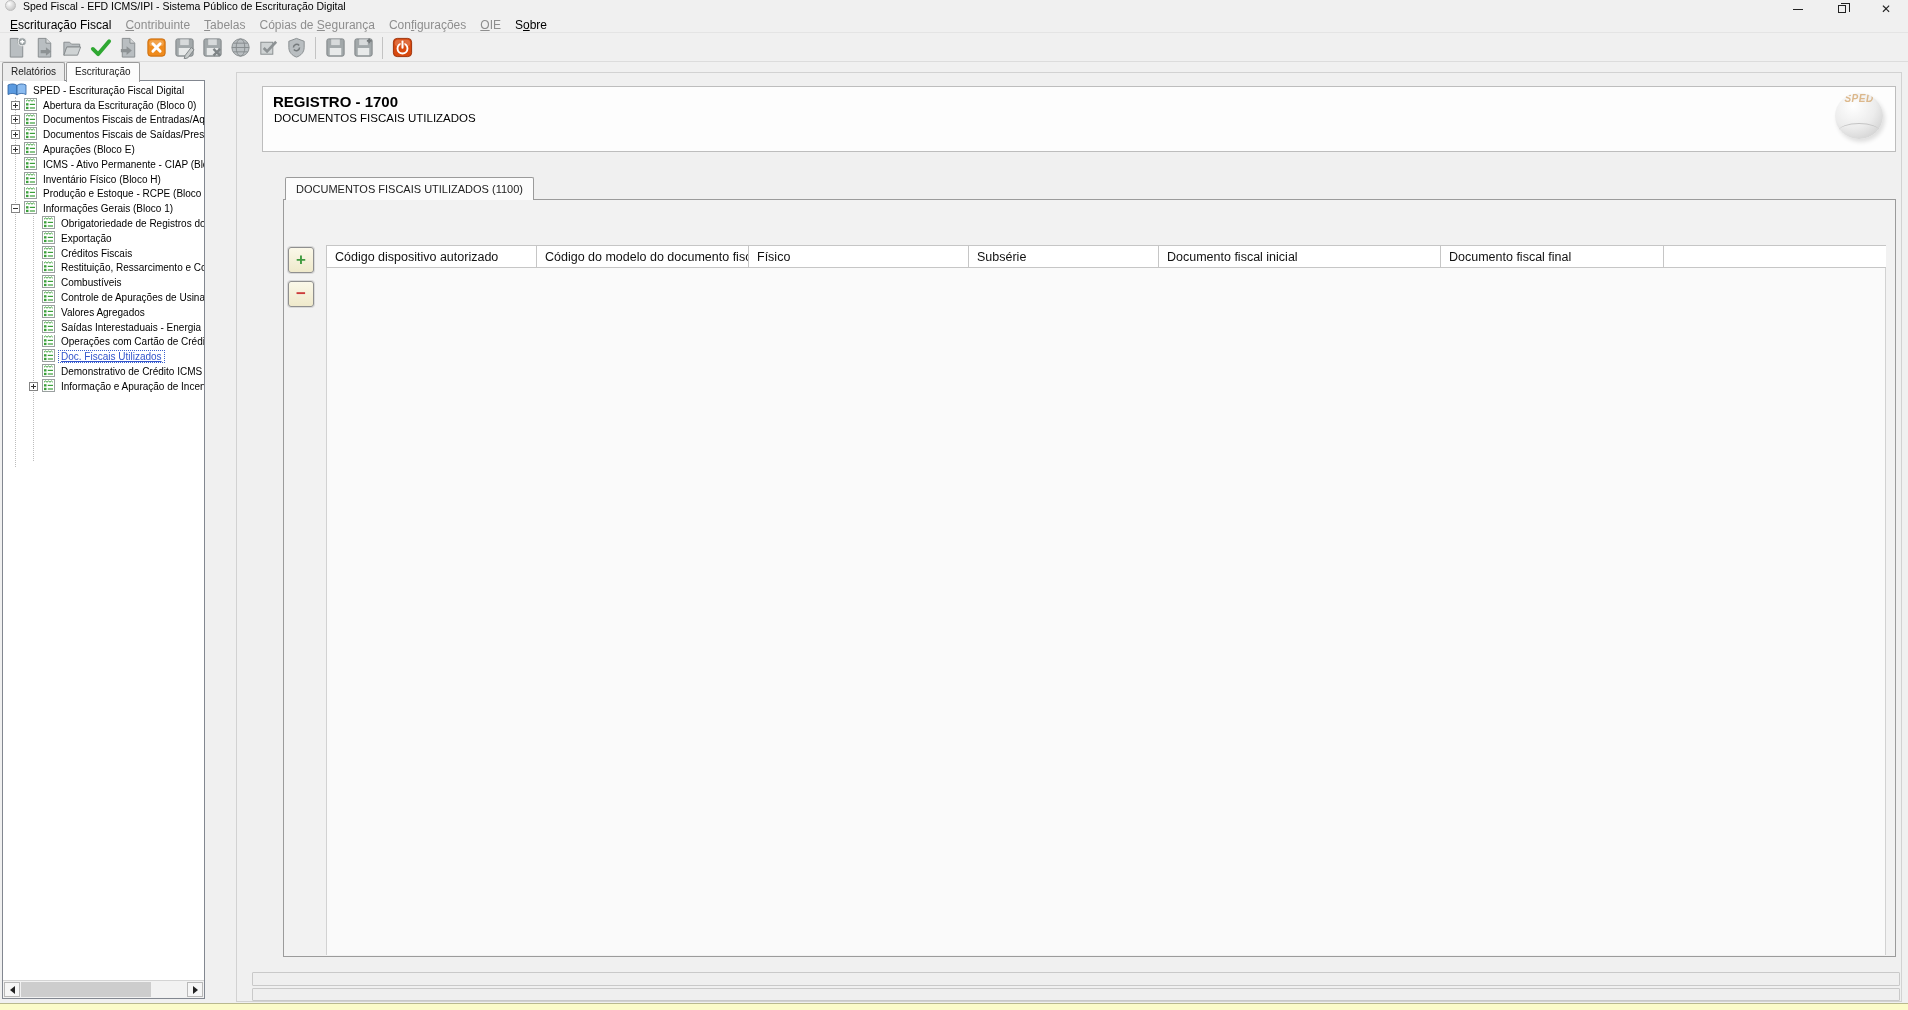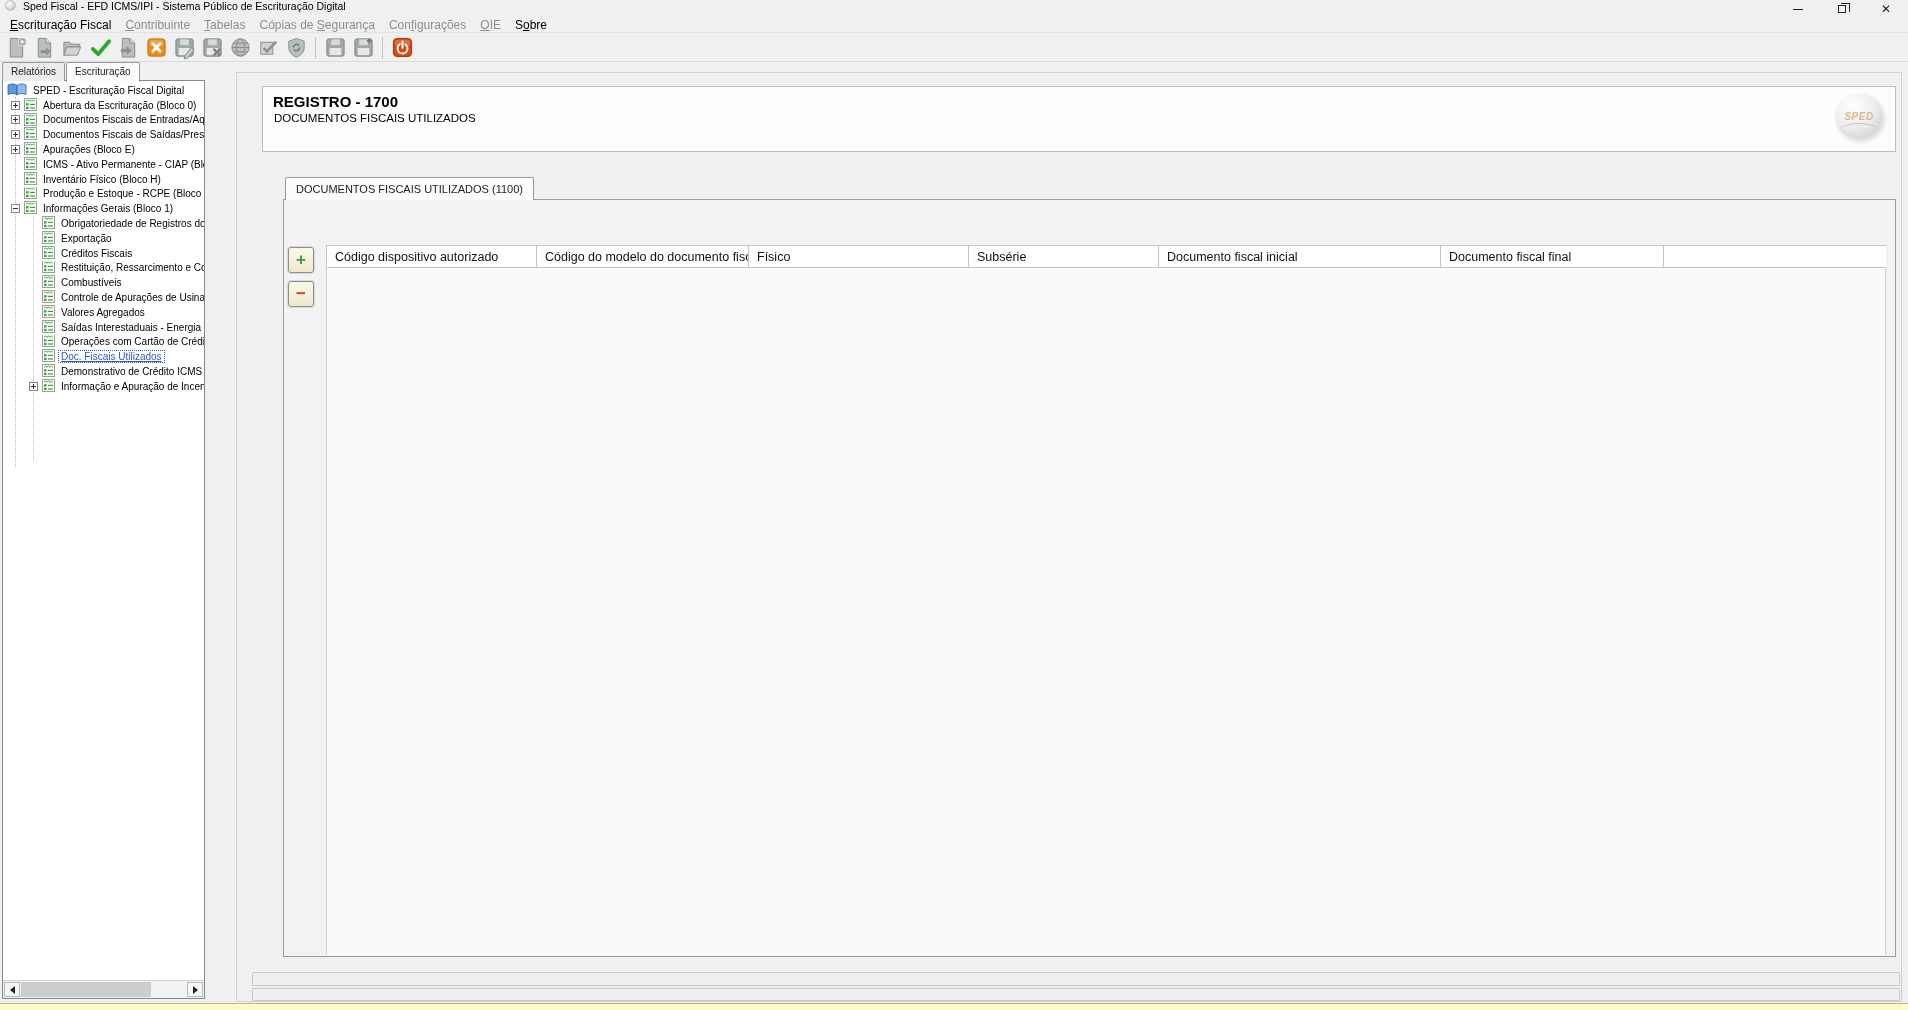--- a/index.html
+++ b/index.html
@@ -56,21 +56,21 @@
   .splitter-arrows { position:absolute; left:240px; top:90px; width:14px; display:flex; flex-direction:column; align-items:center; gap:3px; }
   .sp-l { width:0; height:0; border-style:solid; border-width:5px 7px 5px 0; border-color:transparent #3c3c3c transparent transparent; }
   .sp-r { width:0; height:0; border-style:solid; border-width:5px 0 5px 7px; border-color:transparent transparent transparent #3c3c3c; }
   
   .outerbox { position:absolute; left:236px; top:72px; width:1666px; height:930px; border:1px solid #d2d2d2; background:#f0f0f0; }
   .header-box { position:absolute; left:262px; top:86px; width:1634px; height:66px; background:#fdfdfd; border:1px solid #bdbdbd; }
   .reg-code { position:absolute; left:10px; top:6px; font-size:15px; font-weight:bold; color:#000; }
   .reg-name { position:absolute; left:11px; top:25px; font-size:11.5px; color:#000; }
   .sped-sphere { position:absolute; right:12px; top:6px; width:48px; height:46px; border-radius:50%;
     background:radial-gradient(circle at 38% 28%, #ffffff, #ececec 50%, #cccccc 90%);
-    box-shadow:2px 3px 4px rgba(0,0,0,0.12); display:flex; align-items:center; justify-content:center; overflow:hidden; }
+    box-shadow:2px 3px 4px rgba(0,0,0,0.12); display:flex; justify-content:center; overflow:hidden; }
   .sped-sphere::before { content:""; position:absolute; left:4px; right:4px; top:30px; height:14px; border-top:1px solid #c4c4c4; border-radius:50%; }
   .sped-sphere .sped-txt { font-size:10px; font-weight:bold; font-style:italic; color:#d3a368; opacity:.75; letter-spacing:.5px; }
   .main-tab { position:absolute; left:285px; top:177px; height:23px; background:#fcfcfc; border:1px solid #9b9b9b; border-bottom:none; display:flex; align-items:center; padding:0 10px; font-size:11px; color:#222; z-index:2; border-radius:2px 2px 0 0; }
   .content-panel { position:absolute; left:283px; top:199px; width:1613px; height:758px; border:1px solid #9b9b9b; background:#f2f2f2; }
   .search-bar { position:absolute; left:5px; top:5px; right:10px; height:28px; background:#fbfbc9; display:flex; align-items:center; }
   .search-label { color:#3366cc; font-weight:bold; font-size:12px; margin-left:14px; }
   .search-icon { margin-left:8px; flex:none; }
   .collapse-btn { position:absolute; right:9px; top:5px; width:18px; height:18px; border:1px solid #bcbc92; border-radius:50%; background:transparent; display:flex; align-items:center; justify-content:center; }
   .gutter-btn { position:absolute; left:4px; width:26px; height:26px; background:linear-gradient(#fbf8e9,#efe9cb); border:1px solid #8f8f8f; border-radius:3px; font-size:17px; font-weight:bold; line-height:22px; text-align:center; box-shadow:0 0 0 1px #d9d9d9; }
   .btn-add { top:47px; color:#3f9a3f; }

